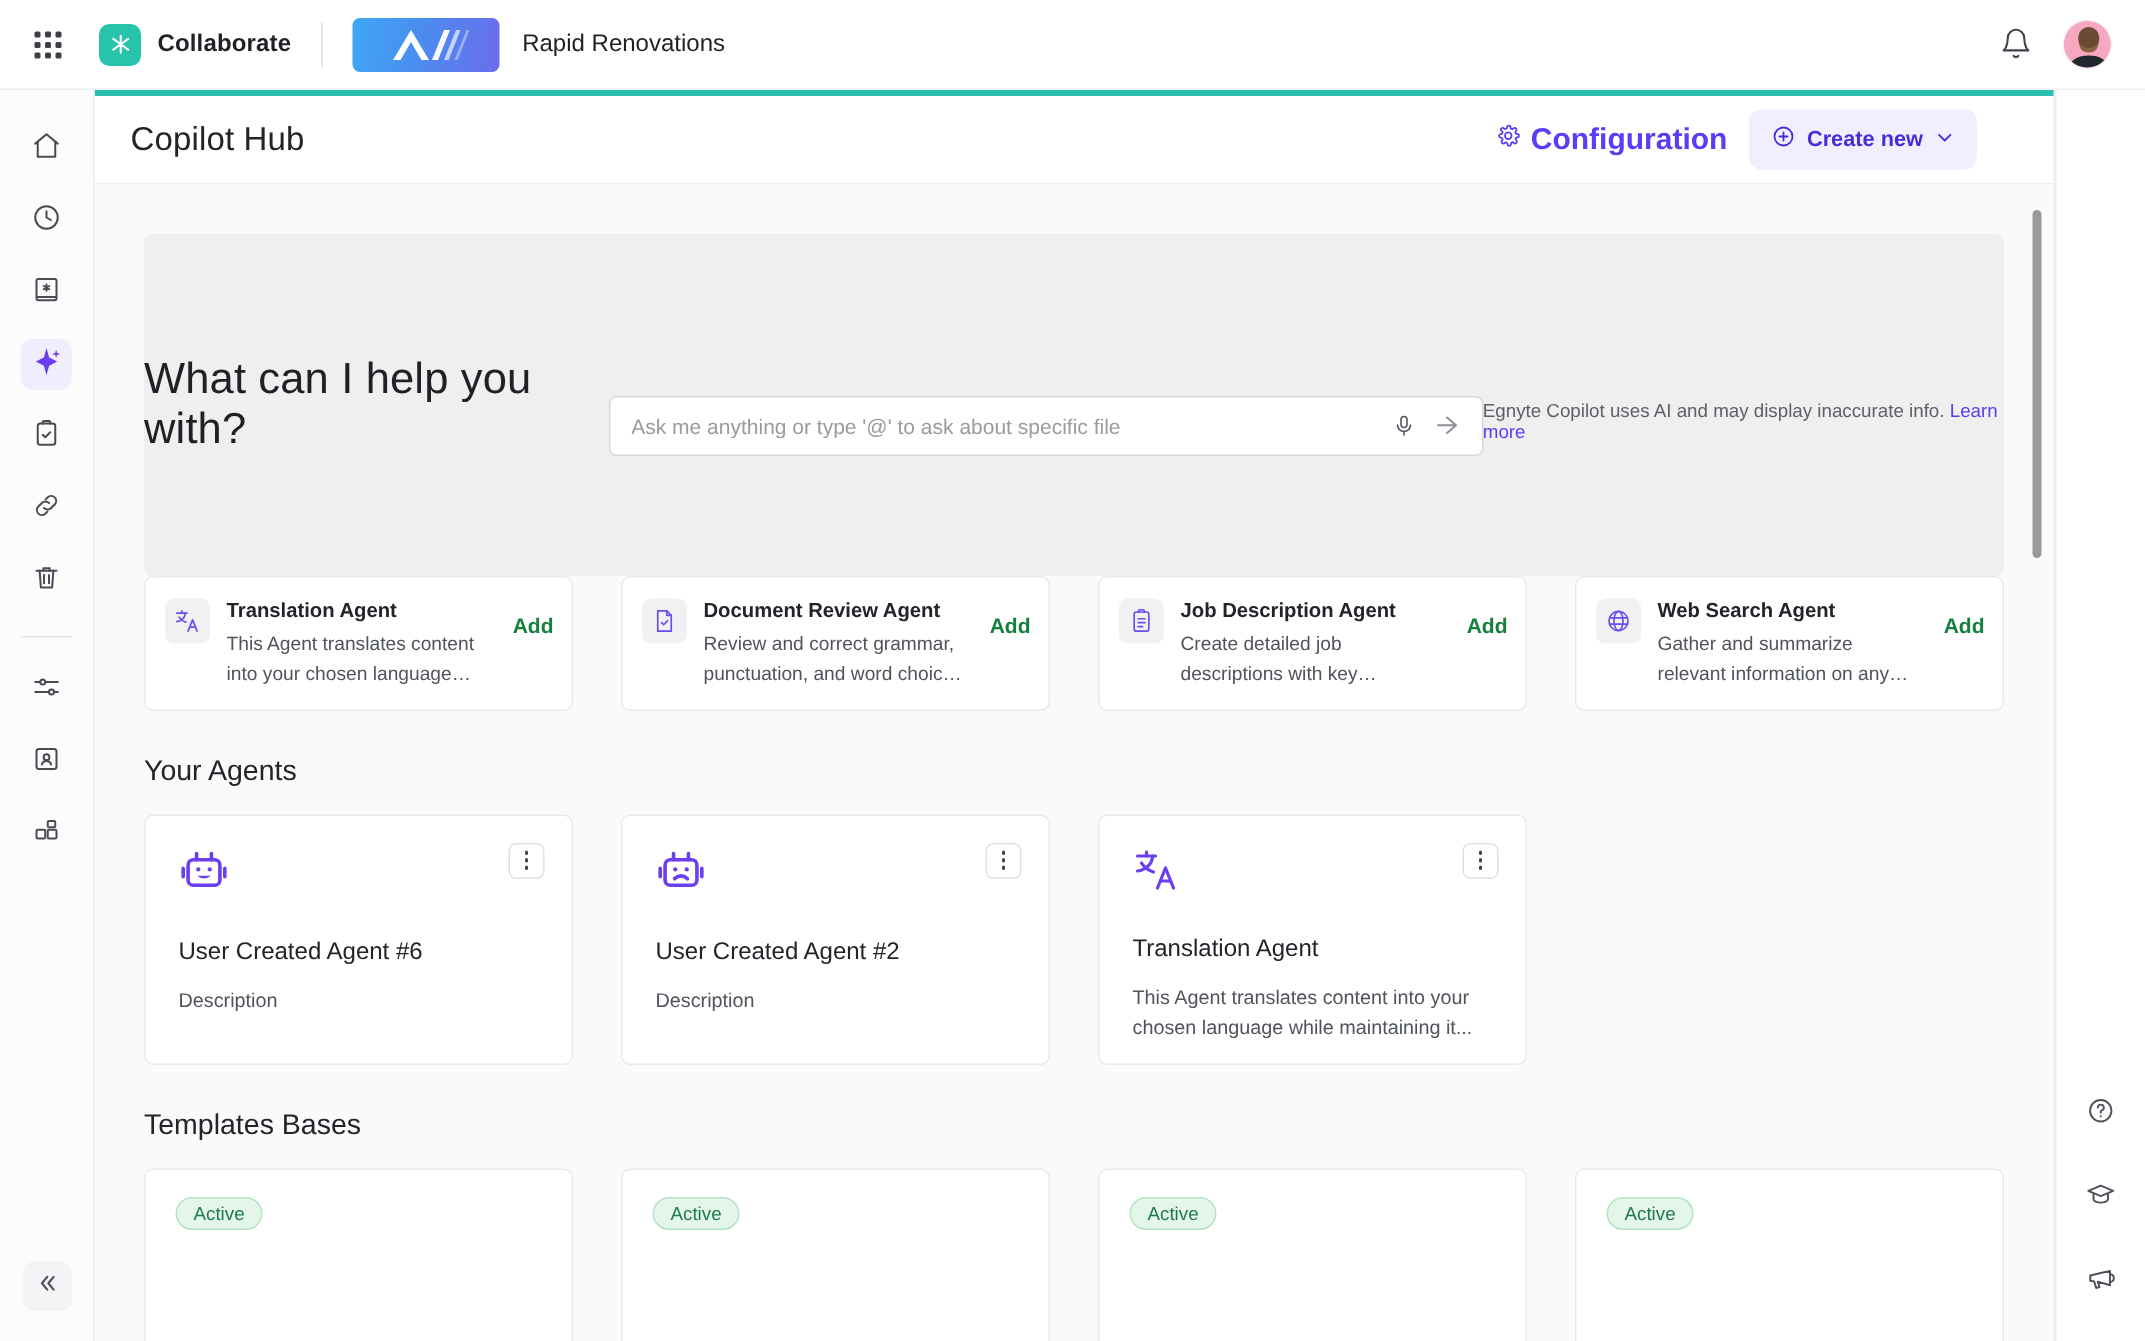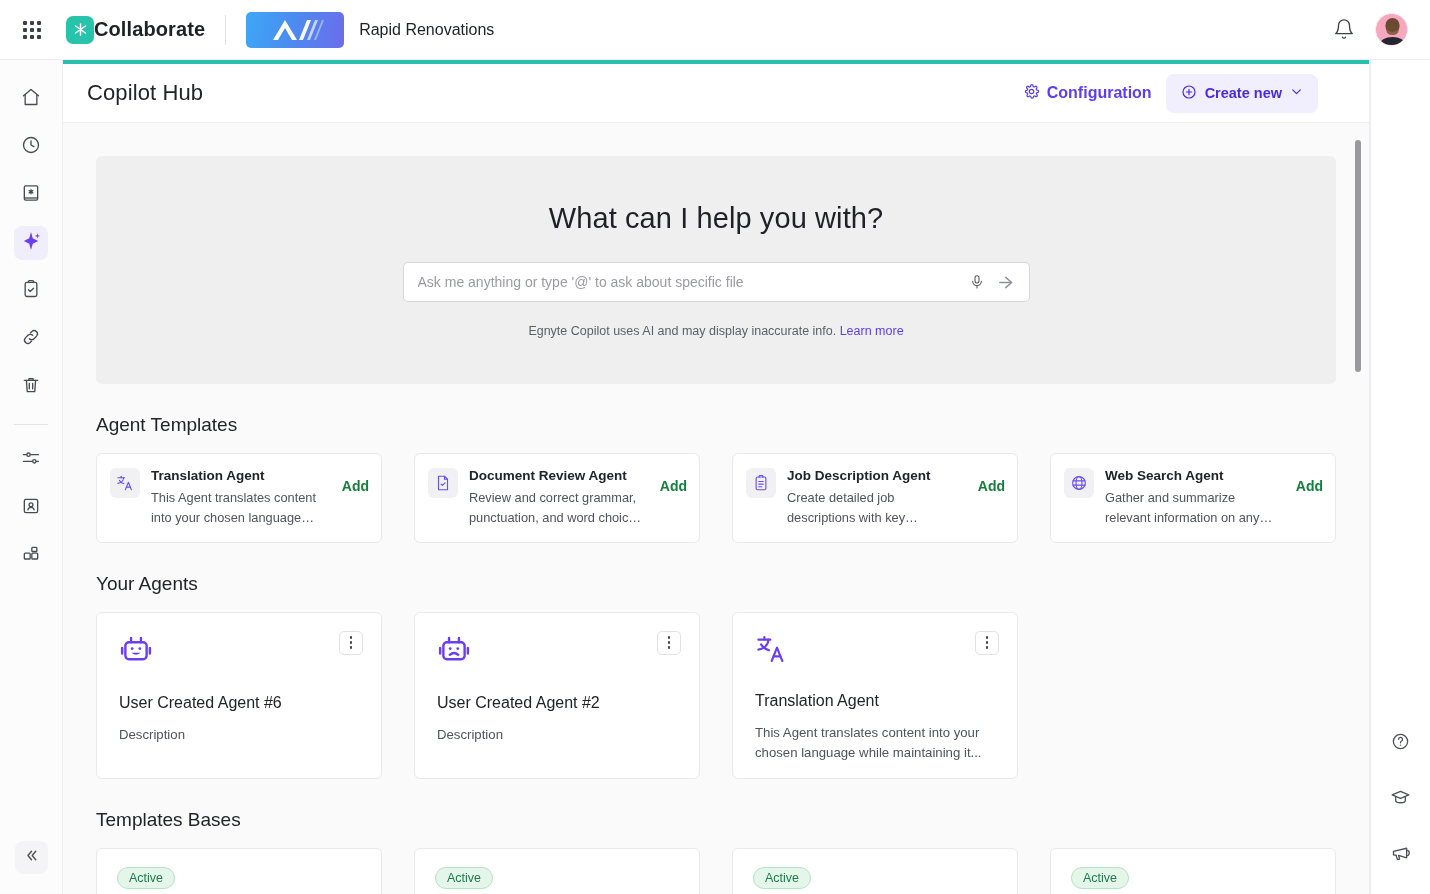--- a/index.html
+++ b/index.html
@@ -25,21 +25,21 @@
     gap: 3px; align-content: center; justify-content: center;
     cursor: pointer;
   }
   .apps-grid i { width: 4px; height: 4px; background: #3c3f45; border-radius: 1px; display: block; }
 
   .brand-block { display: flex; align-items: center; margin-left: 20px; }
   .brand-logo {
     width: 28px; height: 28px; border-radius: 7px; background: #28c3ab;
     display: flex; align-items: center; justify-content: center;
   }
-  .brand-name { font-size: 20px; font-weight: 600; color: #1f2126; letter-spacing: .1px; }
+  .brand-name { font-size: 16px; font-weight: 600; color: #1f2126; margin-left: 11px; letter-spacing: .1px; }
   .vsep { width: 1px; height: 30px; background: #dfe2e6; margin: 0 20px; }
 
   .org-logo {
     width: 98px; height: 36px; border-radius: 5px;
     background: linear-gradient(100deg, #3fa7f5 0%, #4a8df0 45%, #6c6ceb 100%);
     display: flex; align-items: center; justify-content: center;
     overflow: hidden;
   }
   .org-name { font-size: 16px; font-weight: 500; color: #1f2126; margin-left: 15px; }
 
@@ -95,21 +95,21 @@
 
   .page-head {
     position: absolute; top: 4px; left: 0; right: 0; height: 59px;
     background: #ffffff; border-bottom: 1px solid #eceef1;
     display: flex; align-items: center;
   }
   .page-title { font-size: 22px; font-weight: 500; color: #22242a; margin-left: 24px; letter-spacing: .1px; }
   .head-actions { margin-left: auto; display: flex; align-items: center; gap: 14px; margin-right: 52px; }
   .config-btn {
     display: flex; align-items: center; gap: 7px; cursor: pointer;
-    color: #5b3df5; font-size: 16px; font-weight: 600;
+    color: #5b3df5; font-size: 20px; font-weight: 600;
   }
   .create-btn {
     display: flex; align-items: center; gap: 8px; cursor: pointer;
     background: #f1eefe; color: #4b2bd8; font-size: 14.5px; font-weight: 700;
     border-radius: 8px; padding: 10px 15px; border: none;
     font-family: "Liberation Sans", sans-serif;
   }
 
   .scrollarea {
     position: absolute; top: 70px; left: 0; right: 0; bottom: 0;
@@ -125,21 +125,21 @@
     position: absolute; top: 10px; left: 1px; width: 6px; height: 232px;
     background: #9a9a9e; border-radius: 4px;
   }
   .panel-edge {
     position: absolute; top: 0; right: 0; width: 1px; bottom: 0; background: #eceef1;
   }
 
   
   .hero {
     background: #efefef; border-radius: 6px;
-    height: 228px; display: flex; flex-direction: column;
+    height: 228px; display: flex; flex-direction: row;
     align-items: center; justify-content: center;
   }
   .hero-title { font-size: 29px; font-weight: 400; color: #1f2126; letter-spacing: .1px; }
   .ask-wrap {
     margin-top: 27px; width: 627px; height: 40px; background: #ffffff;
     border: 1px solid #d7d8dc; border-radius: 5px;
     display: flex; align-items: center; padding: 0 12px 0 14px;
   }
   .ask-input {
     flex: 1; border: none; outline: none; font-size: 14px; color: #c2410c;
@@ -442,21 +442,20 @@
                 <path d="M11 5.5 18.5 12 11 18.5"></path>
             </svg>
           </span>
         </div>
         <div class="hero-note">
           <span>Egnyte Copilot uses AI and may display inaccurate info.</span>
           <a>Learn more</a>
         </div>
       </div>
 
-      <div class="section-title">Agent Templates</div>
       <div class="grid4">
 
         <div class="tpl-card">
           <div class="tpl-icon">
             <svg width="18" height="18" viewBox="0 0 24 24" fill="none" stroke="currentColor" stroke-width="1.5" stroke-linecap="round" stroke-linejoin="round">
               <path d="M2.5 5h9"></path>
                 <path d="M7 3v2"></path>
                 <path d="M10 5c0 4-3.5 7-7.5 7.5"></path>
                 <path d="M4.5 8.5c1.5 2.5 3.5 3.7 6 4.5"></path>
               <path d="M12.5 21l4-10 4 10"></path>

